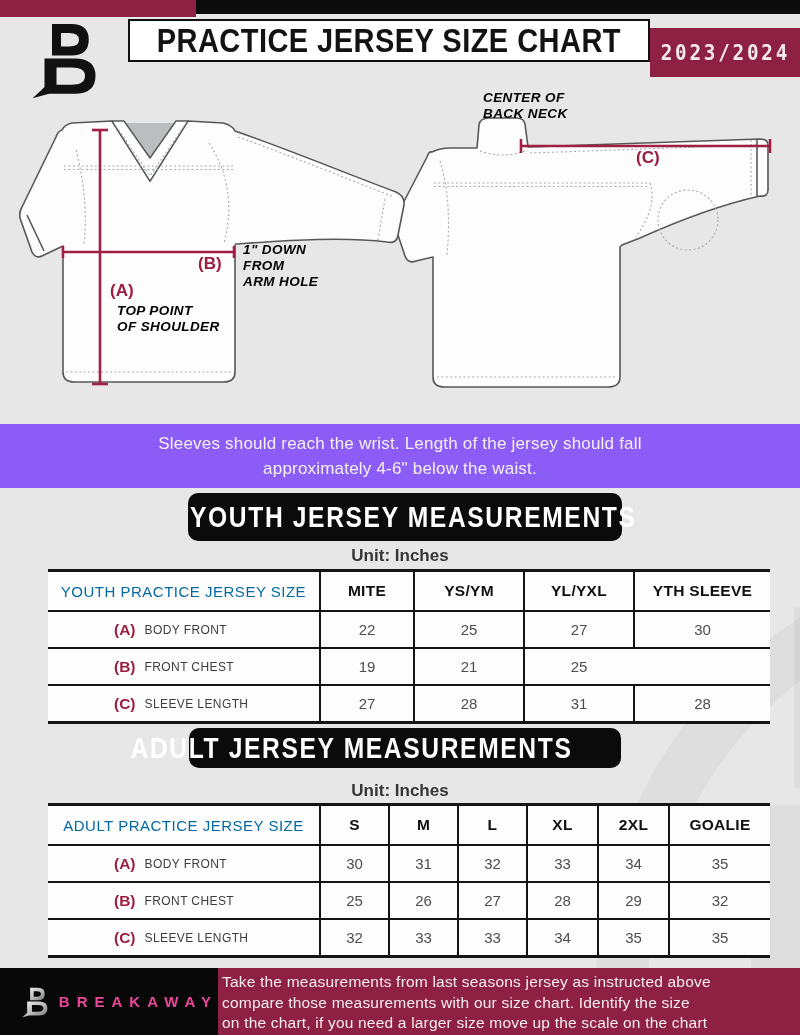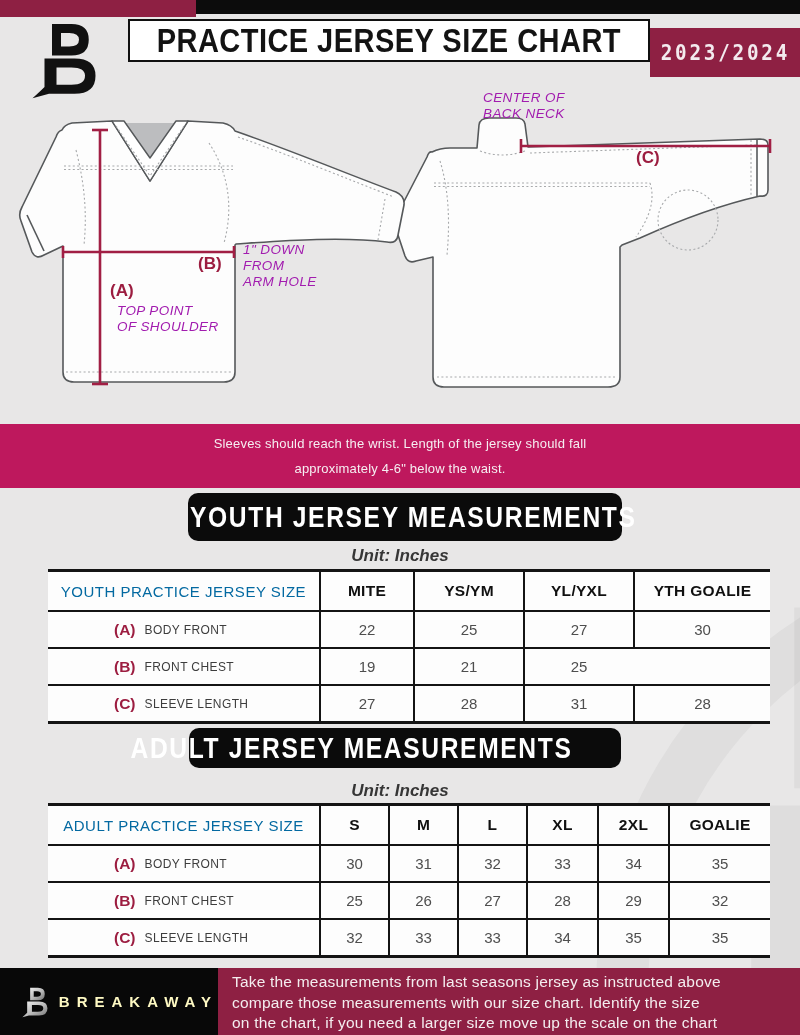--- a/index.html
+++ b/index.html
@@ -28,43 +28,43 @@
     color:#f3eaee; letter-spacing:3px; transform:scaleX(0.92); white-space:nowrap;
   }
   .logo-top { position:absolute; left:26px; top:21px; z-index:3; }
 
   
   #diagram-svg { position:absolute; left:0; top:95px; z-index:1; }
   .diag-key {
     position:absolute; color:#9c1d40; font-weight:bold; font-size:17px; z-index:3; white-space:nowrap;
   }
   .diag-note {
-    position:absolute; color:#a21caf; font-style:italic; font-weight:400;
+    position:absolute; color:#000000; font-style:italic; font-weight:700;
     font-size:13.5px; line-height:16px; letter-spacing:0.4px; z-index:3; white-space:nowrap;
   }
   
   .notice {
-    position:absolute; left:0; top:424px; width:800px; height:64px; background:#be185d;
+    position:absolute; left:0; top:424px; width:800px; height:64px; background:#8b5cf6;
     display:flex; flex-direction:column; align-items:center; justify-content:center;
-    z-index:3; color:#f6eff2; font-size:13px; line-height:25px; letter-spacing:0.2px;
+    z-index:3; color:#f6eff2; font-size:17px; line-height:25px; letter-spacing:0.2px;
   }
   
   .section-banner {
     position:absolute; background:#0b0b0b; border-radius:10px; z-index:3;
     display:flex; align-items:center; justify-content:center;padding-left:16px;
   }
   .banner-youth { left:188px; top:493px; width:418px; height:48px; }
   .banner-adult { left:189px; top:728px; width:416px; height:40px;justify-content:flex-end; }
   .banner-text {
     color:#ffffff; font-weight:bold; font-size:30px; letter-spacing:2px;
     transform:scaleX(0.82); white-space:nowrap;
   }
   .unit-line {
     position:absolute; left:0; width:800px; text-align:center; z-index:3;
-    font-style:italic; font-weight:600; font-size:17px; color:#363636;
+    font-weight:600; font-size:17px; color:#363636;
   }
   .unit-youth { top:546px; }
   .unit-adult { top:781px; }
 
   
   .size-table {
     position:absolute; left:48px; width:722px; background:#fdfdfd;
     border-top:3px solid #141414; border-bottom:3px solid #141414; z-index:3;
   }
   .table-youth { top:569px; }
@@ -91,25 +91,25 @@
     border:52px solid rgba(165,165,165,0.13);
   }
   .wm-b { left:648px; top:590px; opacity:0.08; }
 
   
   .footer-black {
     position:absolute; left:0; top:968px; width:218px; height:67px; background:#080808;
     display:flex; align-items:center; z-index:3;
   }
   .brand-text {
-    color:#fef9c3; font-weight:bold; font-size:15px; letter-spacing:7px; margin-left:9px; white-space:nowrap;
+    color:#ec4899; font-weight:bold; font-size:15px; letter-spacing:7px; margin-left:9px; white-space:nowrap;
   }
   .footer-maroon {
     position:absolute; left:218px; top:968px; width:582px; height:67px; background:#8e2043;
-    box-sizing:border-box; padding:4px 0 0 14px; z-index:3;
+    box-sizing:border-box; padding:4px 0 0 4px; z-index:3;
     color:#f4edef; font-size:15.5px; line-height:20.5px; letter-spacing:0.2px;
   }
   .fline { white-space:nowrap; }
 </style>
 </head>
 <body>
 
 <div id="page">
 
   <div class="bar-black"></div>
@@ -208,21 +208,21 @@
     <span class="banner-text">YOUTH JERSEY MEASUREMENTS</span>
   </div>
   <div class="unit-line unit-youth">Unit: Inches</div>
 
   <div class="size-table table-youth">
     <div class="trow thead">
       <div class="cell lblh">YOUTH PRACTICE JERSEY SIZE</div>
       <div class="cell vcell size-h">MITE</div>
       <div class="cell vcell size-h">YS/YM</div>
       <div class="cell vcell size-h">YL/YXL</div>
-      <div class="cell vcell size-h">YTH GOALIE</div>
+      <div class="cell vcell size-h">YTH SLEEVE</div>
     </div>
     <div class="trow tdata">
       <div class="cell label-cell">
         <span class="key">(A)</span>
         <span class="rname">BODY FRONT</span>
       </div>
       <div class="cell vcell val">22</div>
       <div class="cell vcell val">25</div>
       <div class="cell vcell val">27</div>
       <div class="cell vcell val">30</div>

